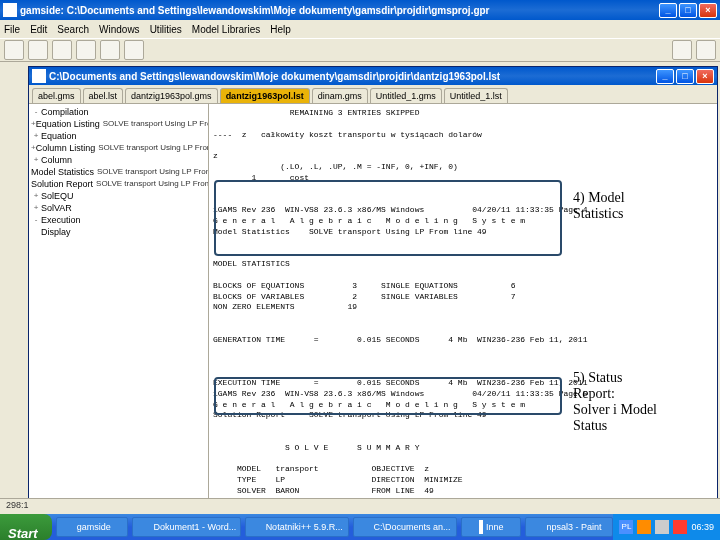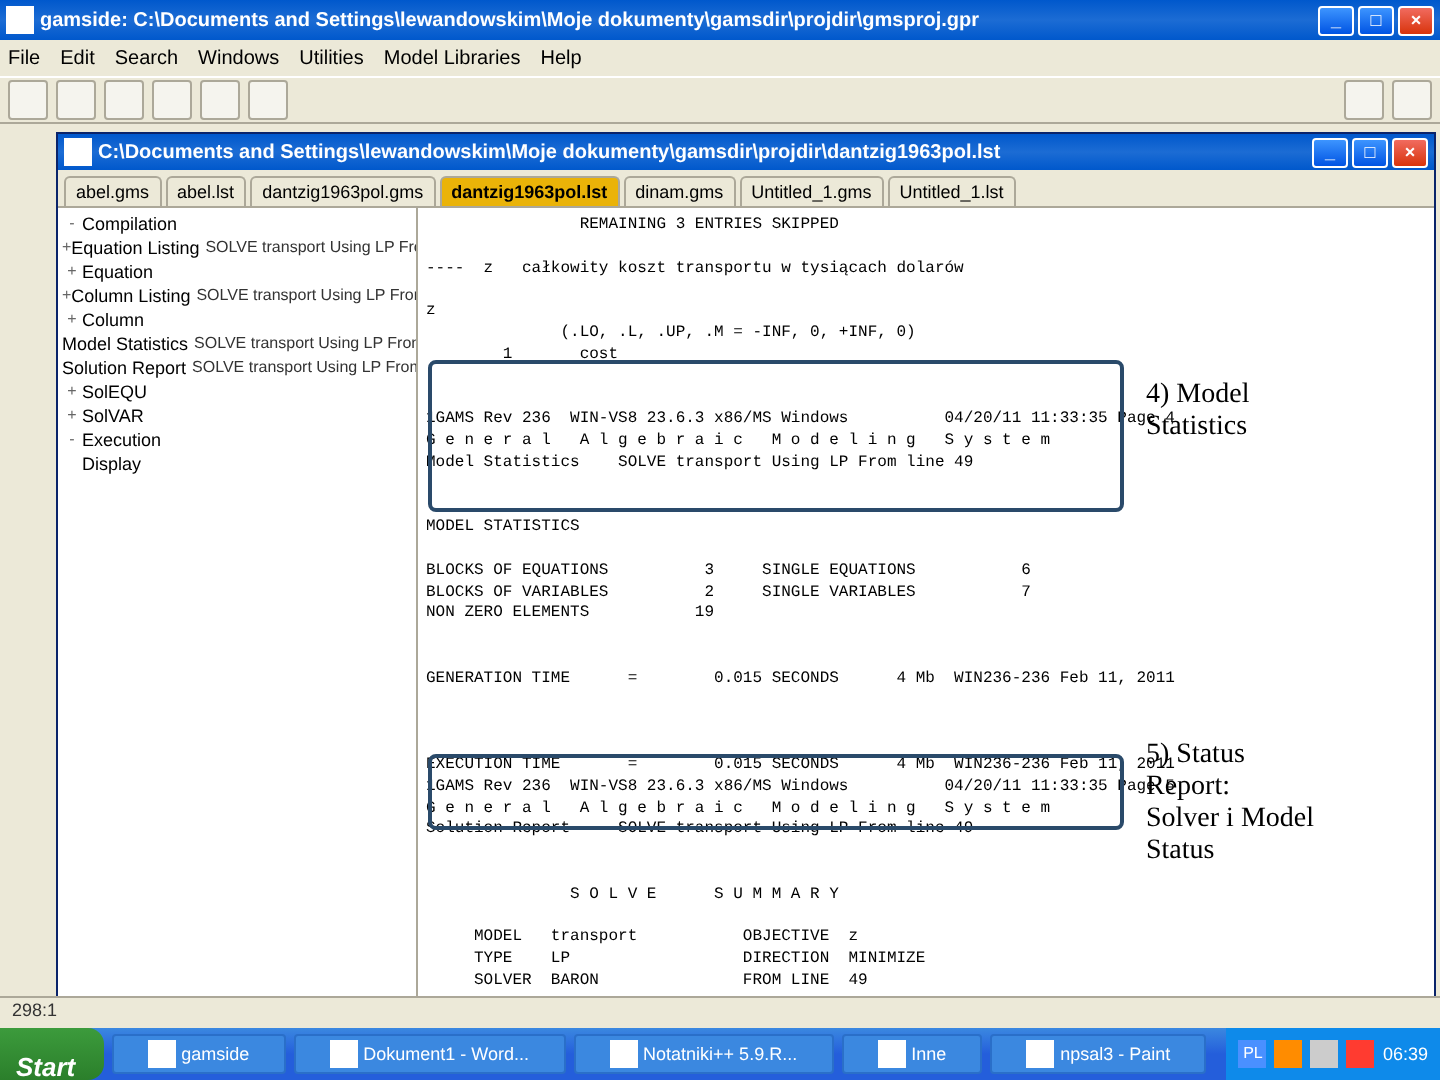--- a/index.html
+++ b/index.html
@@ -212,20 +212,24 @@
   <div class="task">
       <span class="ti"></span>
       <span>Dokument1 - Word...</span>
     </div>
   <div class="task">
       <span class="ti"></span>
       <span>Notatniki++ 5.9.R...</span>
     </div>
   <div class="task">
       <span class="ti"></span>
+      <span>C:\Documents an...</span>
+    </div>
+  <div class="task">
+      <span class="ti"></span>
       <span>Inne</span>
     </div>
   <div class="task">
       <span class="ti"></span>
       <span>npsal3 - Paint</span>
     </div>
   <div class="tray">
     <span class="ti" style="background:#4a90ff;color:#fff;font-size:8px;text-align:center;line-height:14px;">PL</span>
     <span class="ti" style="background:#ff8c00;"></span>
     <span class="ti" style="background:#ccc;"></span>

